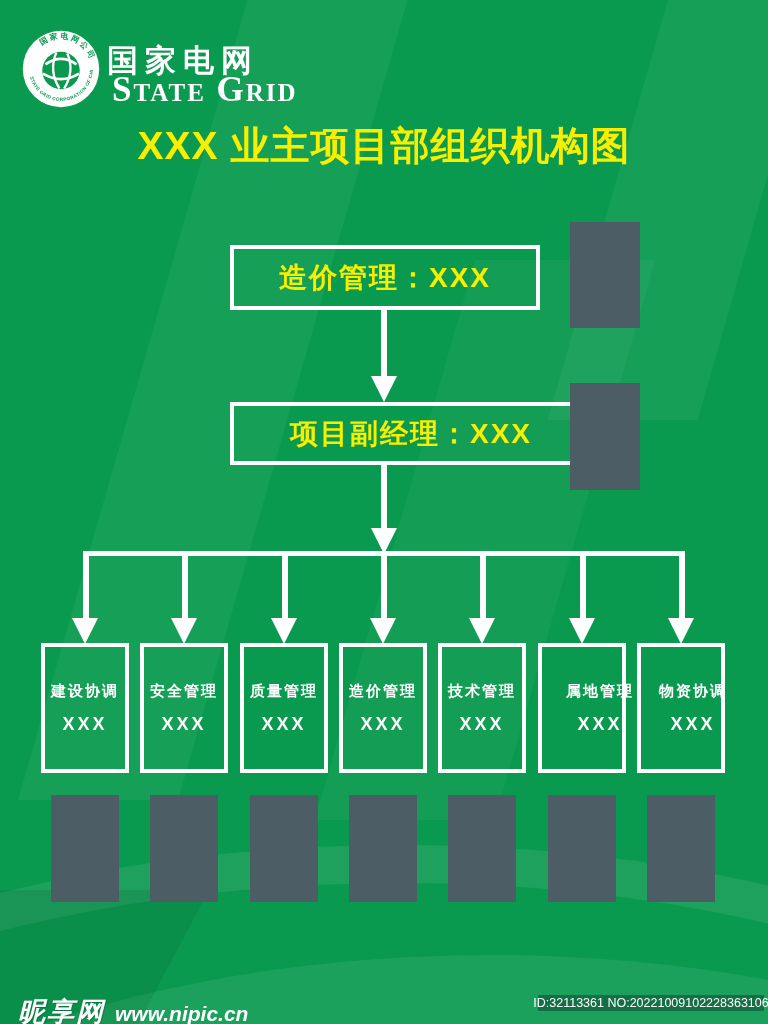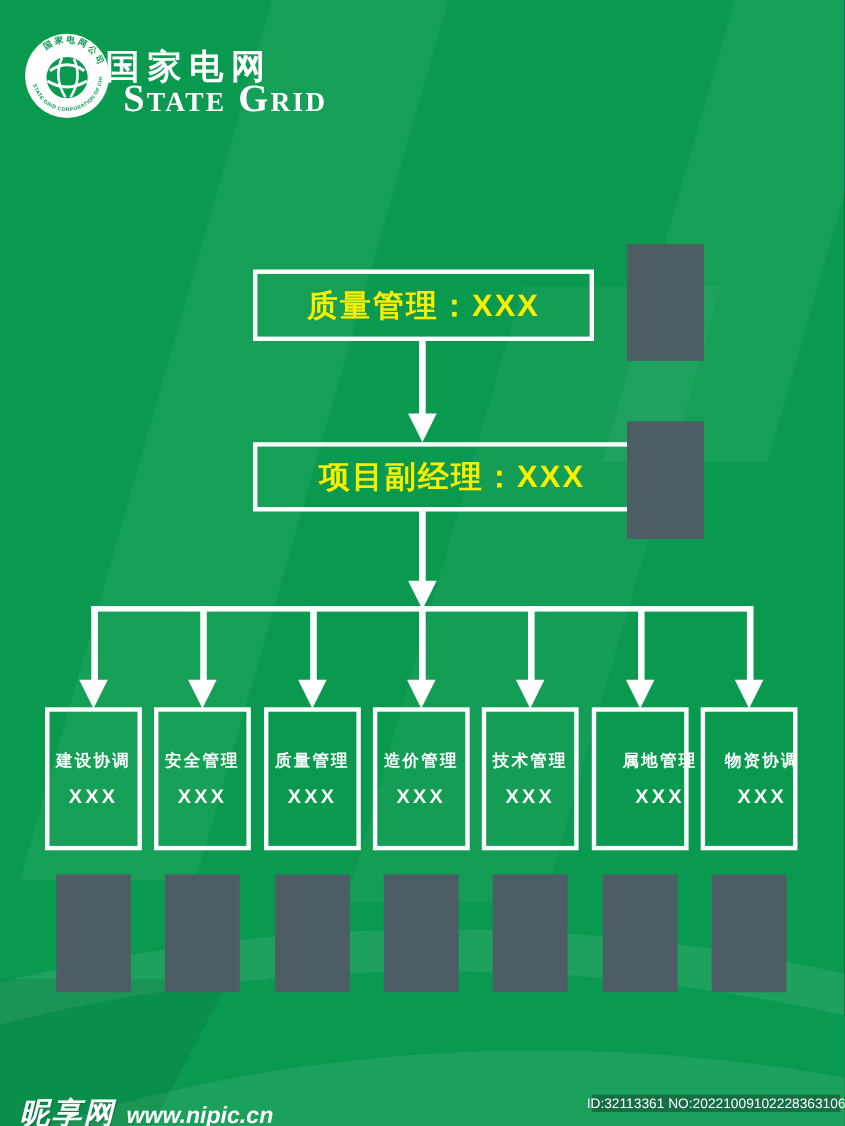--- a/index.html
+++ b/index.html
@@ -13,21 +13,21 @@
   .band{background:rgba(255,255,255,0.05);transform:skewX(-16deg);}
   .band.a{left:150px;top:-120px;width:160px;height:920px;}
   .band.b{left:625px;top:-120px;width:150px;height:540px;}
   .band.c{left:395px;top:260px;width:180px;height:560px;background:rgba(255,255,255,0.04);}
   .arc-light1{left:-420px;top:845px;width:1640px;height:760px;border-radius:50%;background:rgba(255,255,255,0.08);}
   .arc-mask1{left:-420px;top:883px;width:1640px;height:760px;border-radius:50%;background:#0a9a4f;}
   .arc-light2{left:-260px;top:955px;width:1500px;height:700px;border-radius:50%;background:rgba(255,255,255,0.07);}
   .corner-dark{left:-120px;top:890px;width:260px;height:260px;background:rgba(0,0,0,0.07);transform:skewX(-28deg);}
   
   .logo{position:absolute;left:22px;top:30px;width:78px;height:78px;z-index:2;}
-  .brand-cn{position:absolute;left:96px;top:40px;z-index:2;color:#fff;font-size:31px;font-weight:bold;letter-spacing:7px;text-align:center;}
+  .brand-cn{position:absolute;left:107px;top:40px;z-index:2;color:#fff;font-size:31px;font-weight:bold;letter-spacing:7px;text-align:center;}
   .brand-en{position:absolute;left:112px;top:72px;z-index:2;color:#fff;
     font-family:"Liberation Serif","DejaVu Serif",serif;font-variant:small-caps;
     font-size:35px;font-weight:bold;letter-spacing:2px;line-height:1;}
   .title{position:absolute;left:0;top:119px;width:768px;text-align:center;z-index:2;
     color:#f8ee00;font-size:39px;font-weight:bold;letter-spacing:1px;}
   
   .obox{position:absolute;z-index:2;border:4px solid #fff;box-sizing:border-box;
     display:flex;align-items:center;justify-content:center;}
   .box-mgr{left:230px;top:245px;width:310px;height:65px;}
   .box-dep{left:230px;top:402px;width:362px;height:63px;}
@@ -76,23 +76,24 @@
     </text>
     <circle cx="50" cy="52" r="24" fill="#0a9a4f"></circle>
     <path d="M 30,44 Q 50,30 70,44" stroke="#ffffff" stroke-width="3.5" fill="none"></path>
     <path d="M 27,56 Q 50,70 73,56" stroke="#ffffff" stroke-width="3.5" fill="none"></path>
     <path d="M 44,29 Q 34,52 48,75" stroke="#ffffff" stroke-width="3" fill="none"></path>
     <path d="M 58,30 Q 68,52 54,75" stroke="#ffffff" stroke-width="3" fill="none"></path>
   </svg>
   <div class="brand-cn">国家电网</div>
   <div class="brand-en">State Grid</div>
 
+  <div class="title">XXX 业主项目部组织机构图</div>
 
   <div class="obox box-mgr">
-    <span class="ylabel">质量管理：XXX</span>
+    <span class="ylabel">造价管理：XXX</span>
   </div>
 
   <div class="vline" style="left:381px;top:309px;height:69px;"></div>
   <div class="ahead" style="left:371px;top:376px;"></div>
 
   <div class="obox box-dep">
     <span class="ylabel">项目副经理：XXX</span>
   </div>
 
   <div class="vline" style="left:381px;top:464px;height:66px;"></div>

